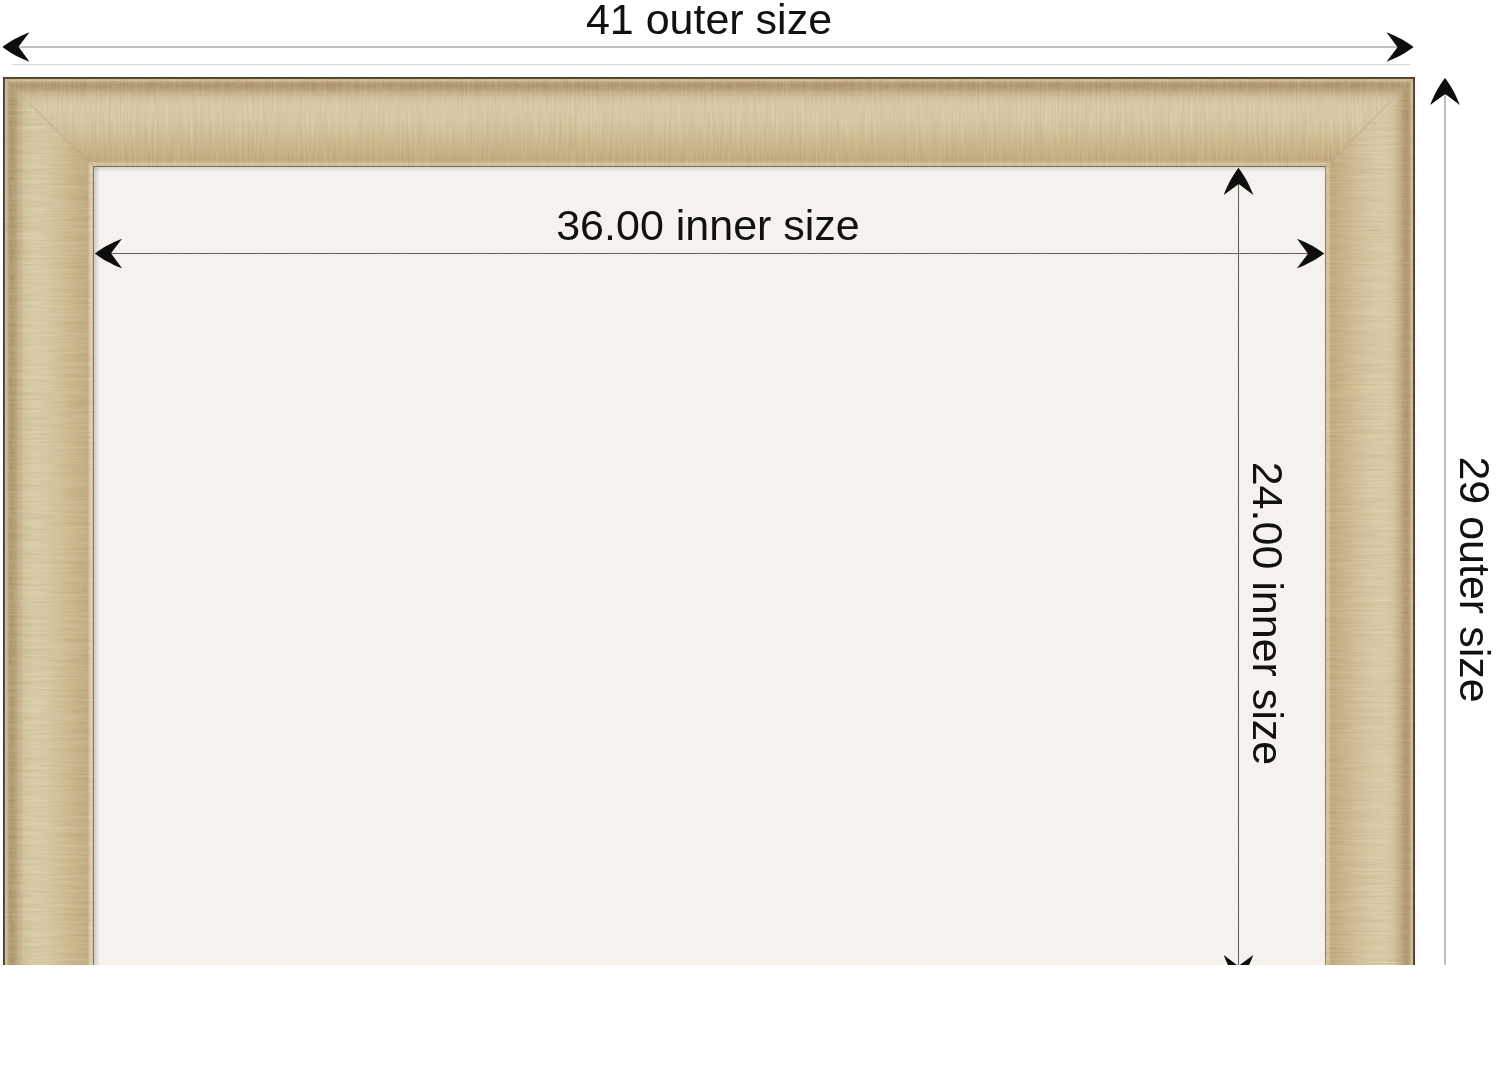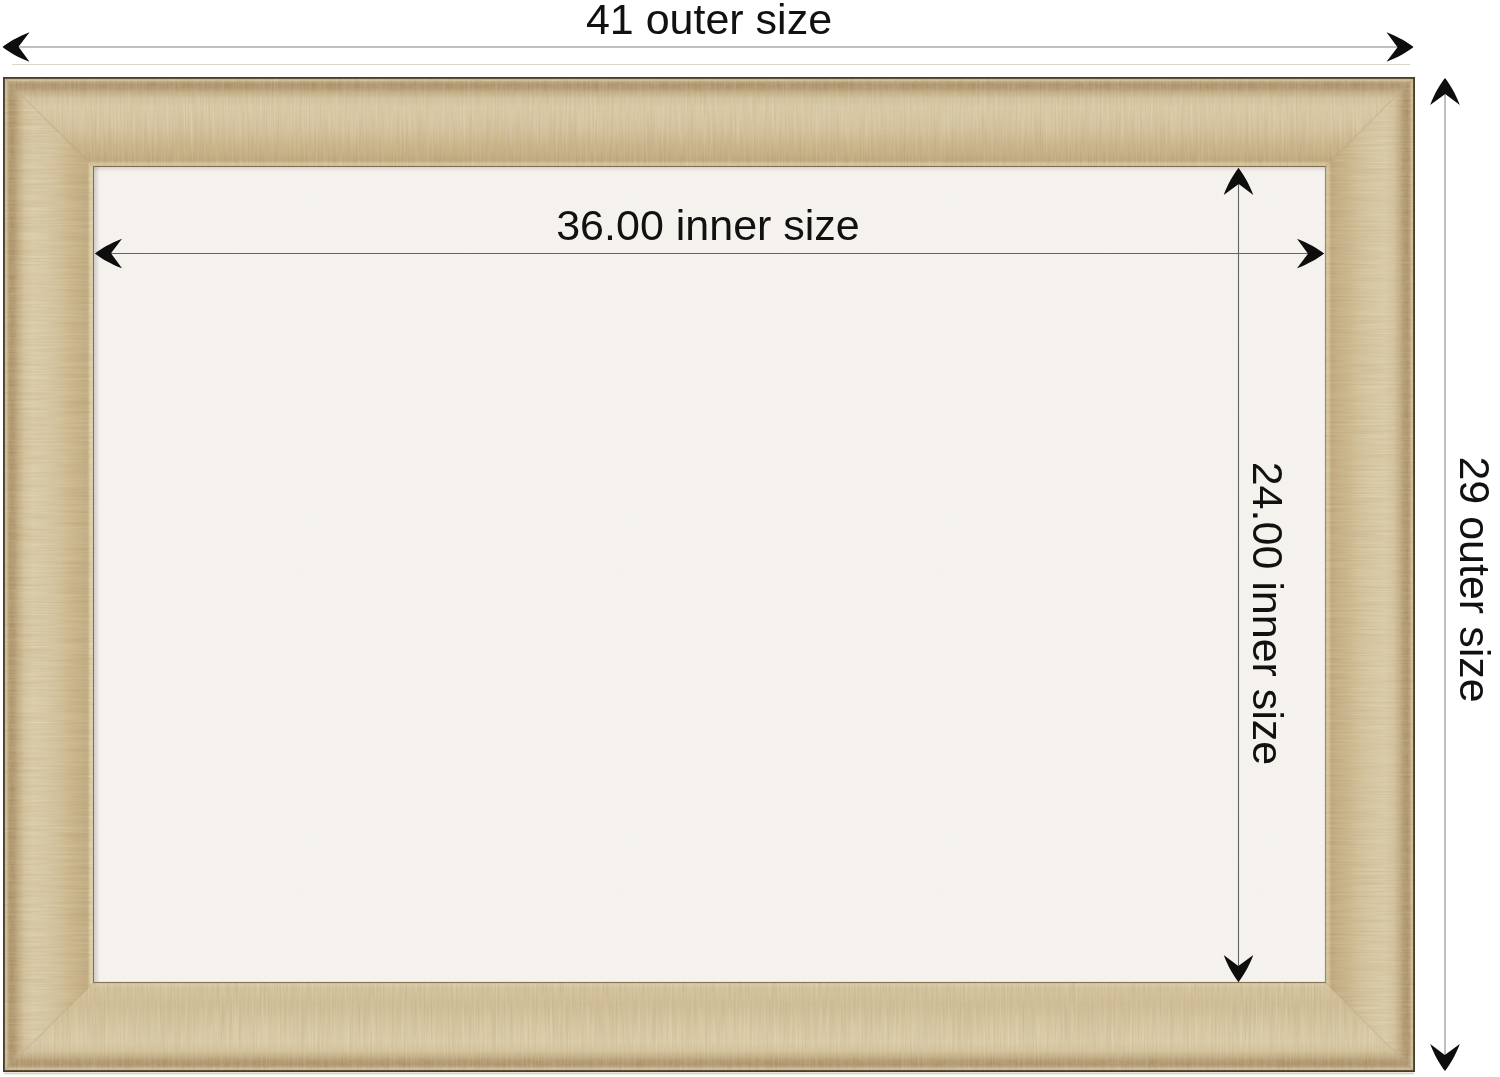--- a/index.html
+++ b/index.html
@@ -1,16 +1,16 @@
 <!DOCTYPE html>
 <html><head>
 <meta charset="utf-8">
 <style>
   html,body{margin:0;padding:0;background:#ffffff;}
-  .wrap{position:relative;width:1500px;height:1077px;overflow:hidden;
+  .wrap{position:relative;width:1500px;height:965px;overflow:hidden;
         font-family:"Liberation Sans", sans-serif;}
   svg{display:block}
 </style>
 </head>
 <body>
 <div class="wrap">
 <svg width="1500" height="1077" viewBox="0 0 1500 1077">
   <defs>
 
     <linearGradient id="gTop" gradientUnits="userSpaceOnUse" x1="0" y1="77" x2="0" y2="167">

